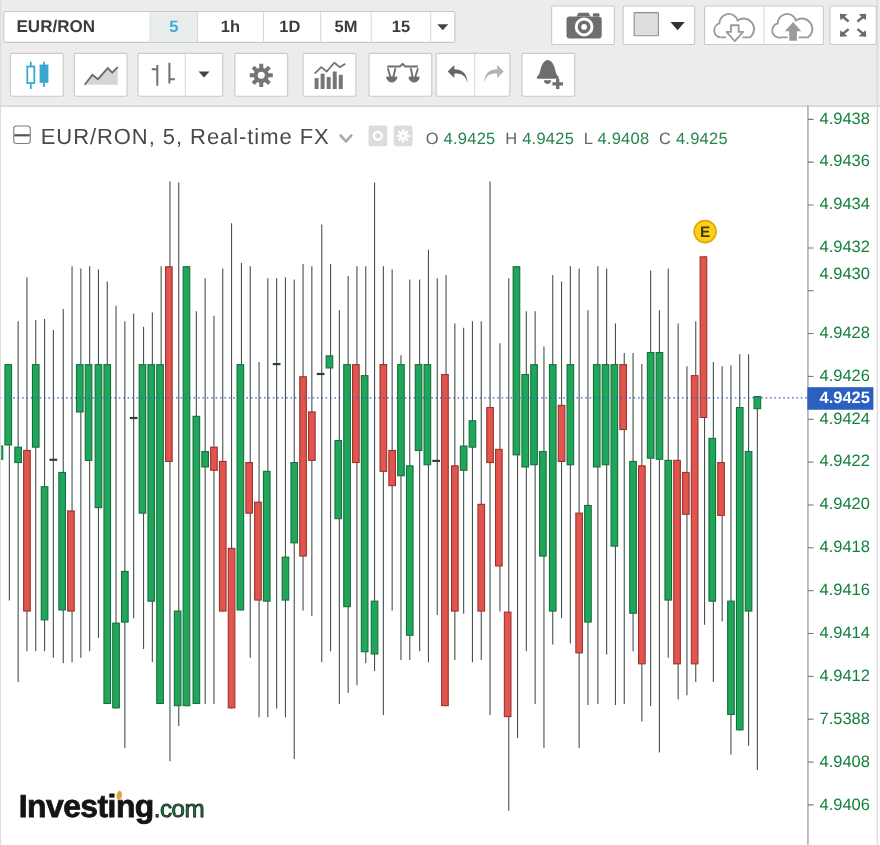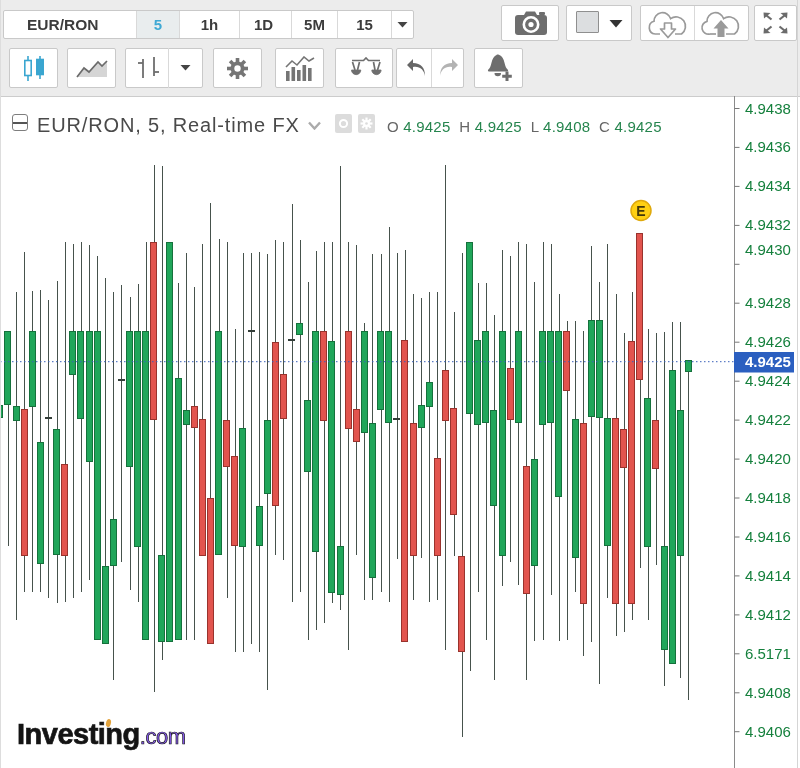--- a/index.html
+++ b/index.html
@@ -6,21 +6,21 @@
 .toolbars{position:absolute;left:0;top:0;width:800px;height:97px;background:#ececec;border-bottom:1px solid #ccc;border-left:1px solid #ddd}
 .btn{position:absolute;background:#fff;border:1px solid #c9c9c9;border-radius:2px}
 .cell{position:absolute;top:0;height:100%;display:flex;align-items:center;justify-content:center;font-size:15px;font-weight:bold;color:#3c3c3c;border-right:1px solid #d9d9d9}
 .axlab{position:absolute;left:745px;font-size:15px;color:#15803d}
 .leg{position:absolute;color:#4a4a4a}
 </style></head>
 <body>
 <div class="toolbars"></div>
 
 <div class="btn" style="left:3px;top:10px;width:411px;height:29px">
- <div class="cell" style="left:0;width:133px;justify-content:flex-start;padding-left:23px;font-size:15.5px">EUR/RON</div>
+ <div class="cell" style="left:0;width:133px;justify-content:flex-start;padding-left:11px;font-size:15.5px">EUR/RON</div>
  <div class="cell" style="left:133px;width:43px;background:#e9edee;color:#3fa9d4">5</div>
  <div class="cell" style="left:176px;width:60px">1h</div>
  <div class="cell" style="left:232px;width:56px">1D</div>
  <div class="cell" style="left:288px;width:46px">5M</div>
  <div class="cell" style="left:334px;width:54px">15</div>
  <div class="cell" style="left:388px;width:21px;border-right:none">
       <svg width="11" height="7">
         <path d="M0.5 1 L10.5 1 L5.5 6.5 Z" fill="#444"></path>
       </svg>
     </div>
@@ -348,21 +348,21 @@
 <div class="axlab" style="top:241px">4.9430</div>
 <div class="axlab" style="top:294px">4.9428</div>
 <div class="axlab" style="top:333px">4.9426</div>
 <div class="axlab" style="top:372px">4.9424</div>
 <div class="axlab" style="top:411px">4.9422</div>
 <div class="axlab" style="top:450px">4.9420</div>
 <div class="axlab" style="top:489px">4.9418</div>
 <div class="axlab" style="top:528px">4.9416</div>
 <div class="axlab" style="top:567px">4.9414</div>
 <div class="axlab" style="top:606px">4.9412</div>
-<div class="axlab" style="top:645px">6.5171</div>
+<div class="axlab" style="top:645px">7.5388</div>
 <div class="axlab" style="top:684px">4.9408</div>
 <div class="axlab" style="top:723px">4.9406</div>
 <div class="axlab" style="top:352.5px;color:#fff;font-weight:bold;z-index:5">4.9425</div>
 
 <div class="leg" style="left:12px;top:114px;width:16px;height:17px;border:1px solid #7e7e7e;border-radius:3px">
  <div style="position:absolute;left:0px;top:7px;width:14px;height:2px;background:#555"></div>
 </div>
 <div class="leg" style="left:37px;top:113.5px;font-size:20px;letter-spacing:0.85px">EUR/RON, 5, Real-time FX</div>
 <svg class="leg" style="left:308px;top:121px" width="13" height="9">
     <path d="M1 1.5 L6.5 7.5 L12 1.5" fill="none" stroke="#ababab" stroke-width="2.4"></path>
@@ -379,17 +379,17 @@
         <line x1="6.5" y1="0.5" x2="6.5" y2="12.5"></line>
         <line x1="0.5" y1="6.5" x2="12.5" y2="6.5"></line>
         <line x1="2.3" y1="2.3" x2="10.7" y2="10.7"></line>
         <line x1="10.7" y1="2.3" x2="2.3" y2="10.7"></line>
       </g>
  <circle cx="6.5" cy="6.5" r="1.3" fill="#dcdcdc"></circle>
     </g>
 </svg>
 <div class="leg" style="left:387px;top:117.5px;font-size:15px;letter-spacing:0.22px;color:#666">O <span style="color:#26854e">4.9425</span>&nbsp; H <span style="color:#26854e">4.9425</span>&nbsp; L <span style="color:#26854e">4.9408</span>&nbsp; C <span style="color:#26854e">4.9425</span></div>
 
-<div style="position:absolute;left:17px;top:718px;font-size:29px;font-weight:bold;color:#141414;letter-spacing:-0.5px;-webkit-text-stroke:0.7px #141414">Investing<span style="font-size:22px;font-weight:normal;color:#8b5cf6">.com</span></div>
+<div style="position:absolute;left:17px;top:718px;font-size:29px;font-weight:bold;color:#141414;letter-spacing:-0.5px;-webkit-text-stroke:0.7px #141414">Investing<span style="font-size:22px;font-weight:normal;color:#15803d">.com</span></div>
 <div style="position:absolute;left:106px;top:719px;width:5px;height:8px;background:#e3a33c;border-radius:40% 60% 40% 60%;transform:rotate(18deg)"></div>
 
 <div style="position:absolute;left:797px;top:0;width:1px;height:768px;background:#d5d5d5"></div>
 <div style="position:absolute;left:0;top:0;width:1px;height:768px;background:#ddd"></div>
 
 </body></html>

